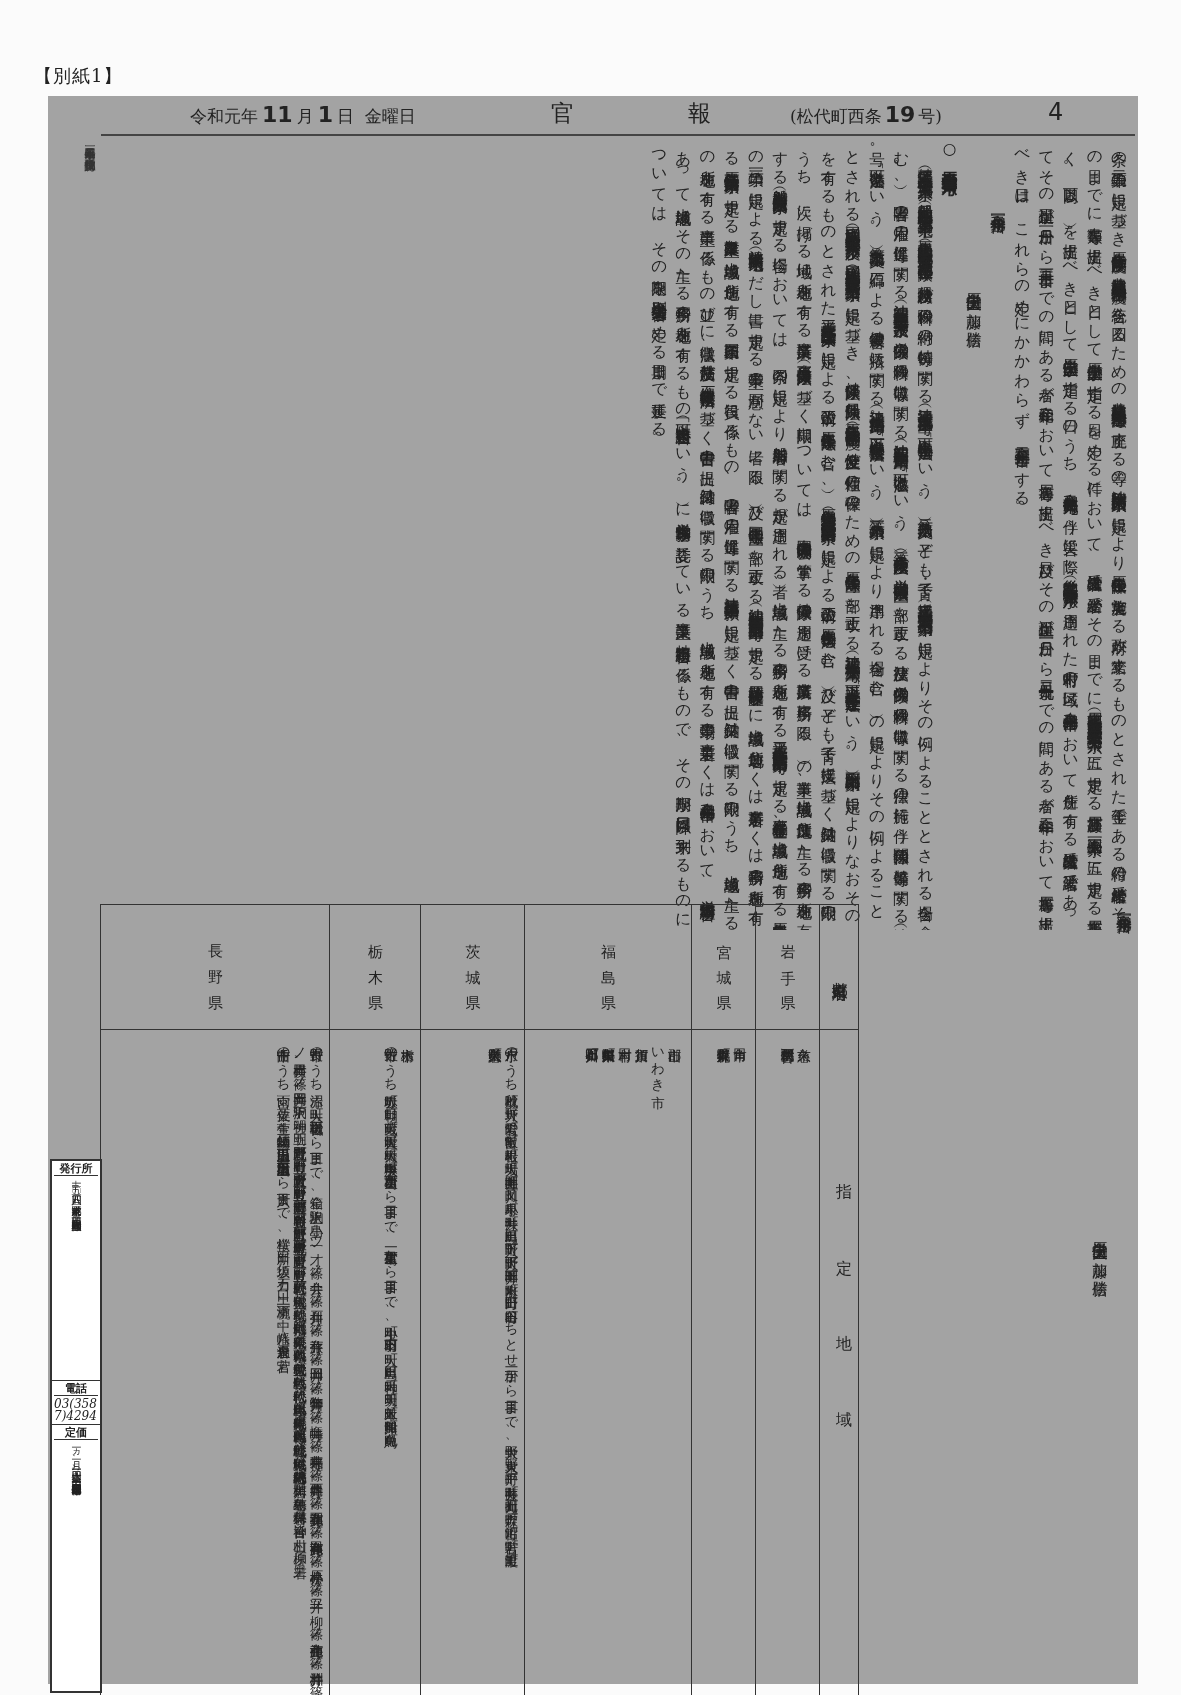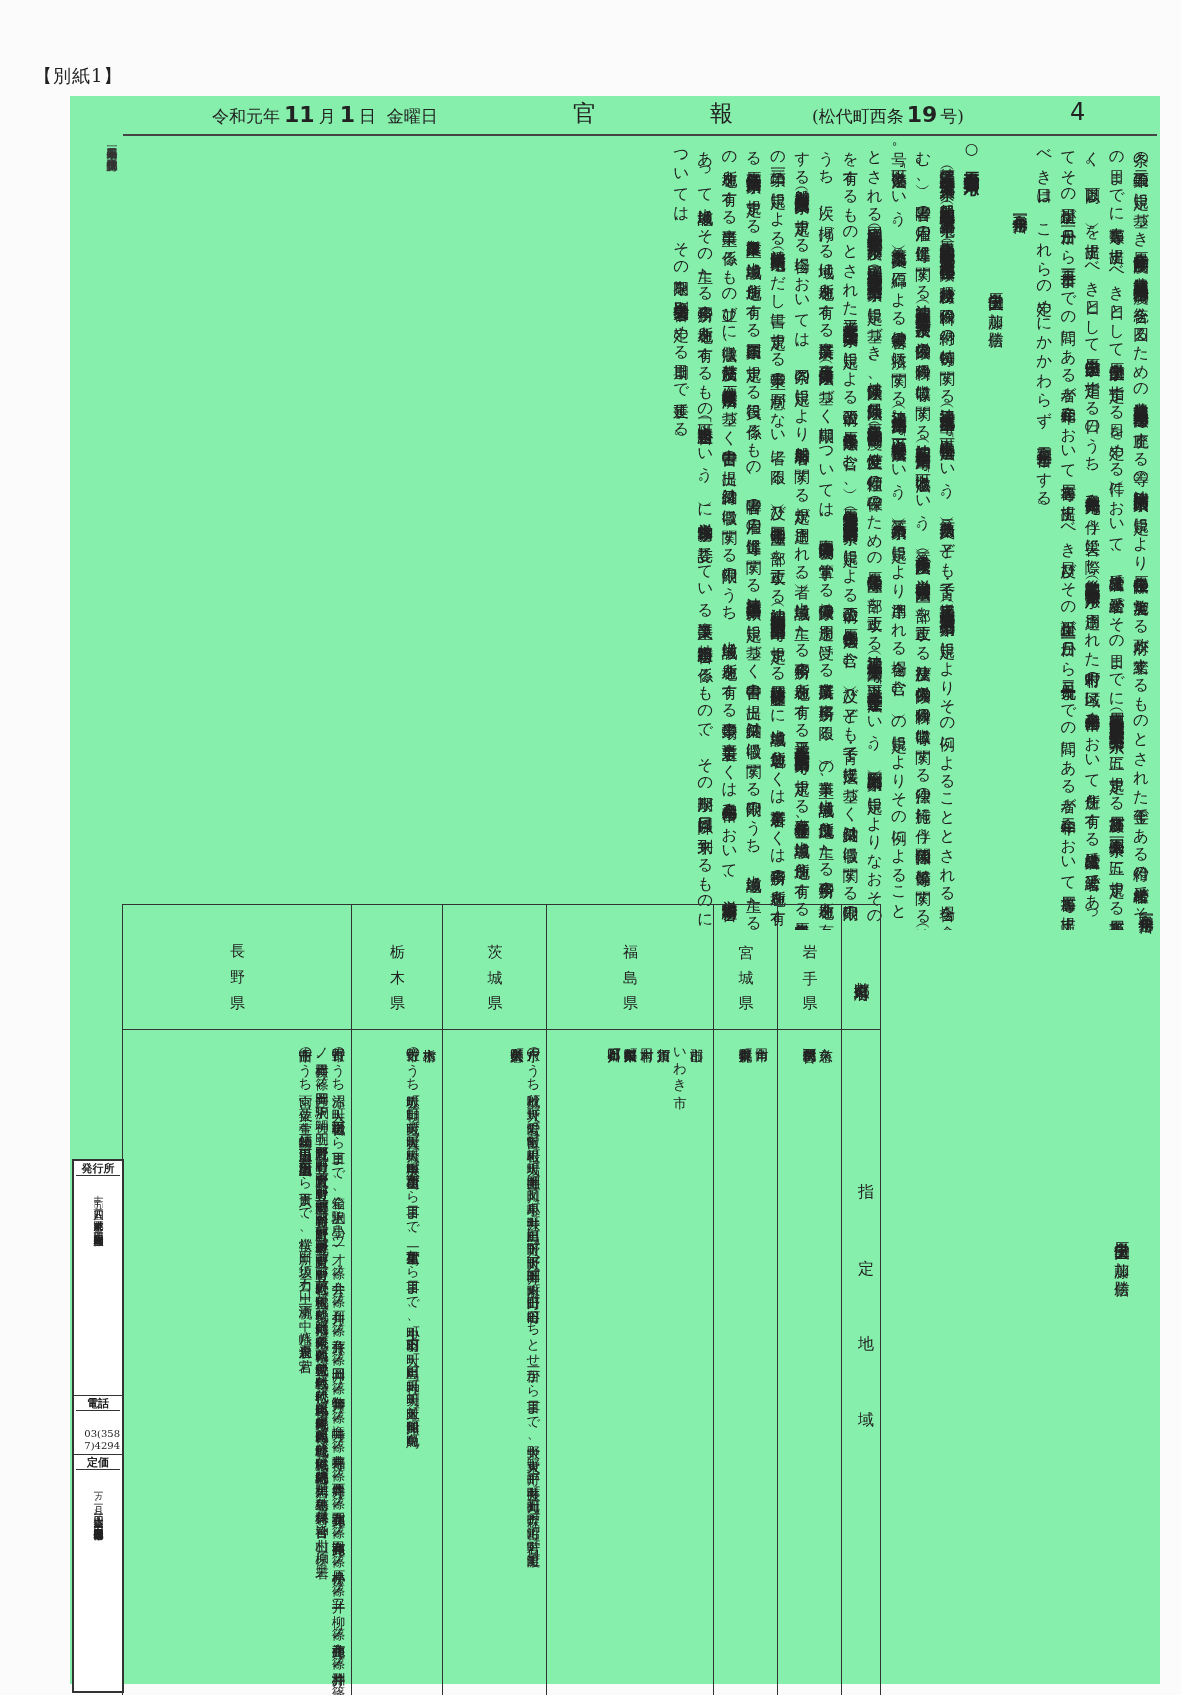--- a/index.html
+++ b/index.html
@@ -1,19 +1,19 @@
 <!DOCTYPE html>
 <html><head>
 <meta charset="utf-8">
 <style>
   html, body { margin:0; padding:0; background:#fbfbfb; }
   body { width:1181px; height:1695px; position:relative; overflow:hidden;
          font-family:"DejaVu Serif","Liberation Serif",serif; color:#222; }
   .annex { position:absolute; left:34px; top:64px; font-size:18px; letter-spacing:1px; }
-  .page { position:absolute; left:70px; top:96px; width:1090px; height:1588px; background:#86efac; }
+  .page { position:absolute; left:48px; top:96px; width:1090px; height:1588px; background:#a3a3a3; }
   .header { position:absolute; left:0; top:0; width:1090px; height:36px; }
   .header .date { position:absolute; left:142px; top:6px; font-size:17px; }
   .header .date b { font-family:"DejaVu Sans","Liberation Sans",sans-serif; font-size:22px; margin:0 4px; }
   .header .t1 { position:absolute; left:503px; top:2px; font-size:23px; }
   .header .t2 { position:absolute; left:640px; top:2px; font-size:23px; }
   .header .issue { position:absolute; left:742px; top:6px; font-size:17px; }
   .header .issue b { font-family:"DejaVu Sans","Liberation Sans",sans-serif; font-size:22px; margin:12px 3px; }
   .header .pno { position:absolute; left:1000px; top:2px; font-family:"DejaVu Sans","Liberation Sans",sans-serif; font-size:24px; }
   .rule { position:absolute; left:53px; top:38px; width:1034px; height:2px; background:#444; }
   .v { writing-mode:vertical-rl; -webkit-writing-mode:vertical-rl; }
@@ -38,21 +38,21 @@
   .hdr .v { display:inline-block; font-size:15px; letter-spacing:26px; padding-top:12px; height:108px; }
   .hdr.label .v { letter-spacing:1px; font-size:16px; }
   .cell { height:650px; position:relative; }
   .cell .v { height:640px; margin:8px auto 0 auto; font-size:13.5px; line-height:16.5px; letter-spacing:0; }
   .cell .entry { display:block; }
   .cell.label .v { font-size:16px; letter-spacing:76px; margin-top:140px; line-height:20px; }
   .publisher { position:absolute; left:2px; top:1063px; width:48px; height:530px;
                border:2px solid #333; font-size:10px; line-height:12px; background:#fff; }
   .publisher .sec { border-bottom:1px solid #333; padding:2px 2px; }
   .publisher .sec .lab { display:block; text-align:center; font-weight:bold; font-size:11px;
-                         border-bottom:1px solid #333; margin-bottom:17px; font-family:"DejaVu Sans","Liberation Sans",sans-serif; }
+                         border-bottom:1px solid #333; margin-bottom:2px; font-family:"DejaVu Sans","Liberation Sans",sans-serif; }
   .publisher .v { height:auto; }
 </style>
 </head>
 <body>
 
 <div class="annex">【別紙1】</div>
 
 <div class="page">
 
   <div class="header">
@@ -145,21 +145,21 @@
   <div class="publisher">
     <div class="sec">
       <span class="lab">発行所</span>
       <div class="v" style="height:200px;margin:0 auto;">
         <span>〒一〇五－八四四五　東京都港区虎ノ門二丁目</span>
         <span>独立行政法人国立印刷局</span>
       </div>
     </div>
     <div class="sec">
       <span class="lab">電話</span>
-      <div style="font-size:10px;text-align:right;word-break:break-all;">03(3587)4294</div>
+      <div style="font-size:12px;text-align:left;word-break:break-all;font-style:italic;">03(3587)4294</div>
     </div>
     <div class="sec" style="border-bottom:none">
       <span class="lab">定価</span>
       <div class="v" style="height:220px;margin:0 auto;">
         <span>一ヵ月一、六四一円（本体一、五二〇円）</span>
         <span>本号一部一四三円（本体一三〇円）（配送料別）</span>
       </div>
     </div>
   </div>
 

